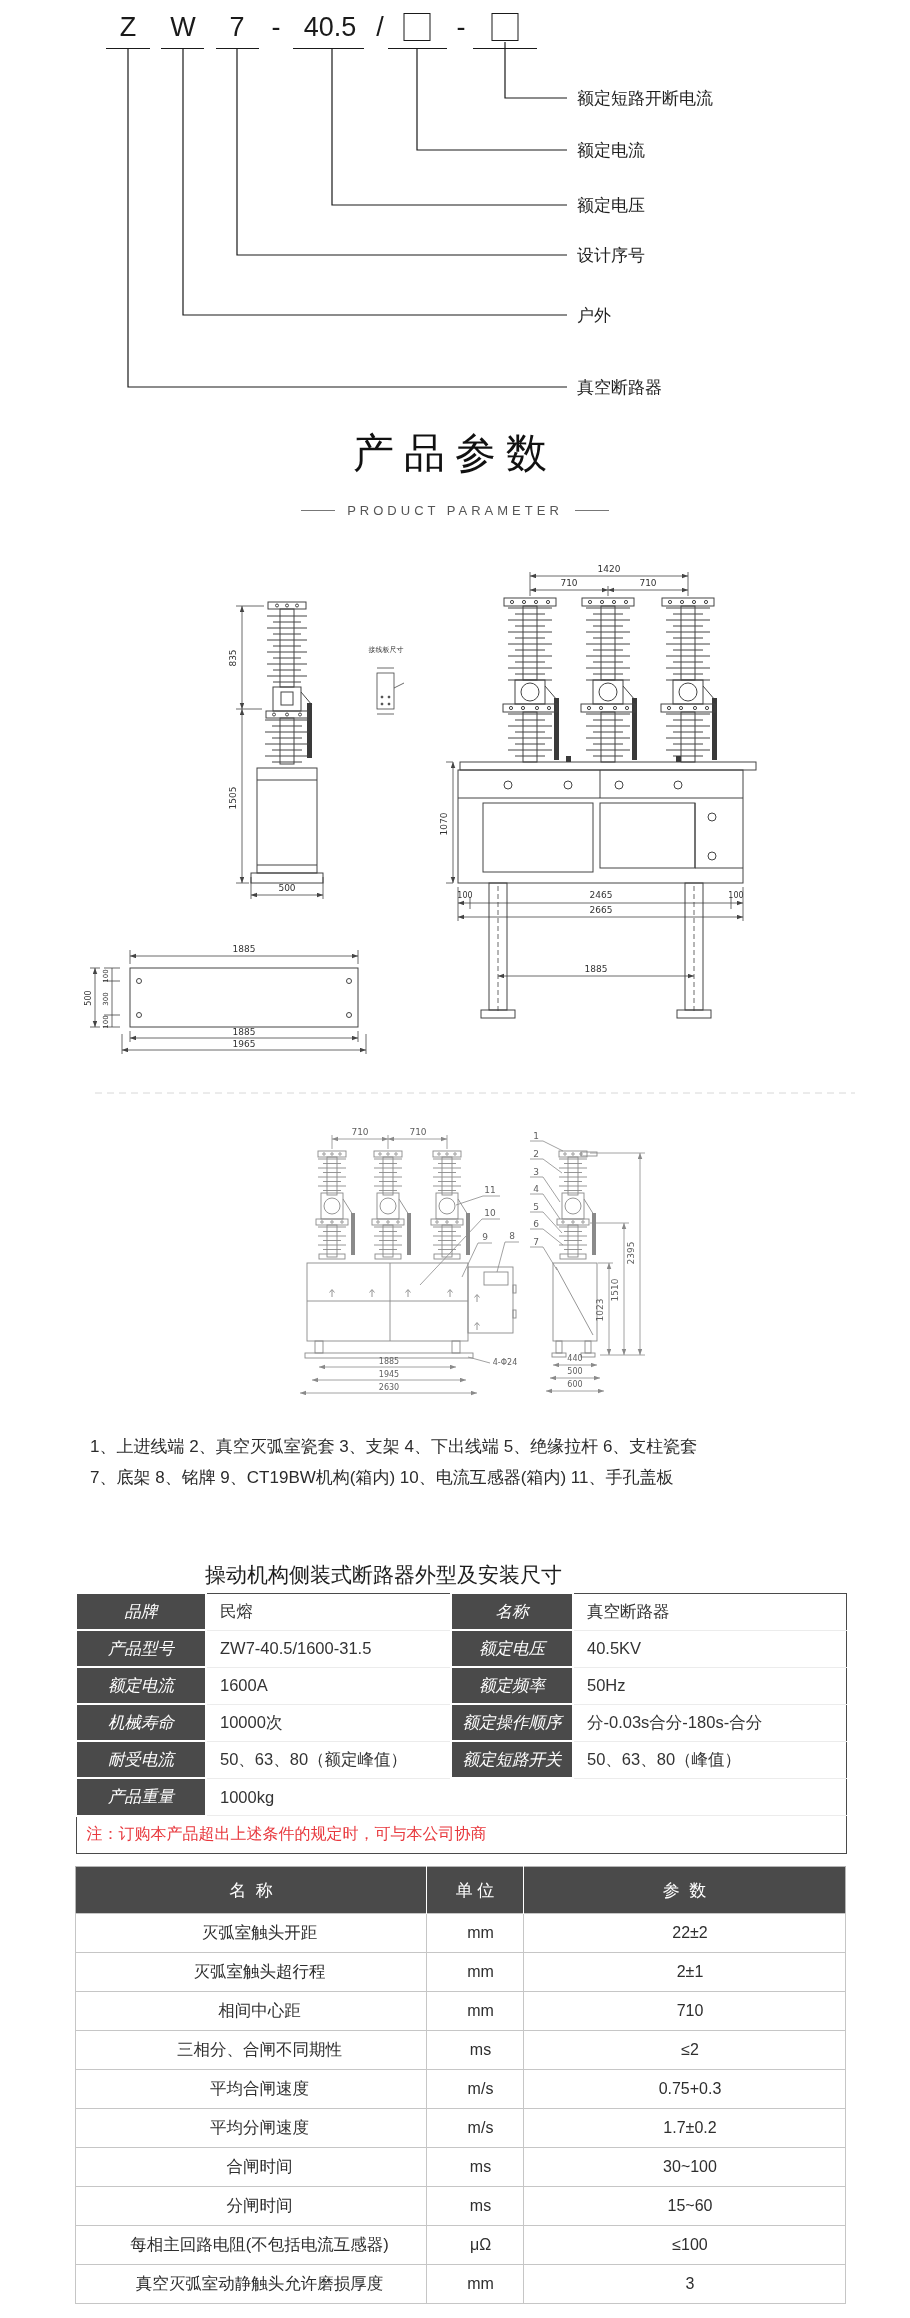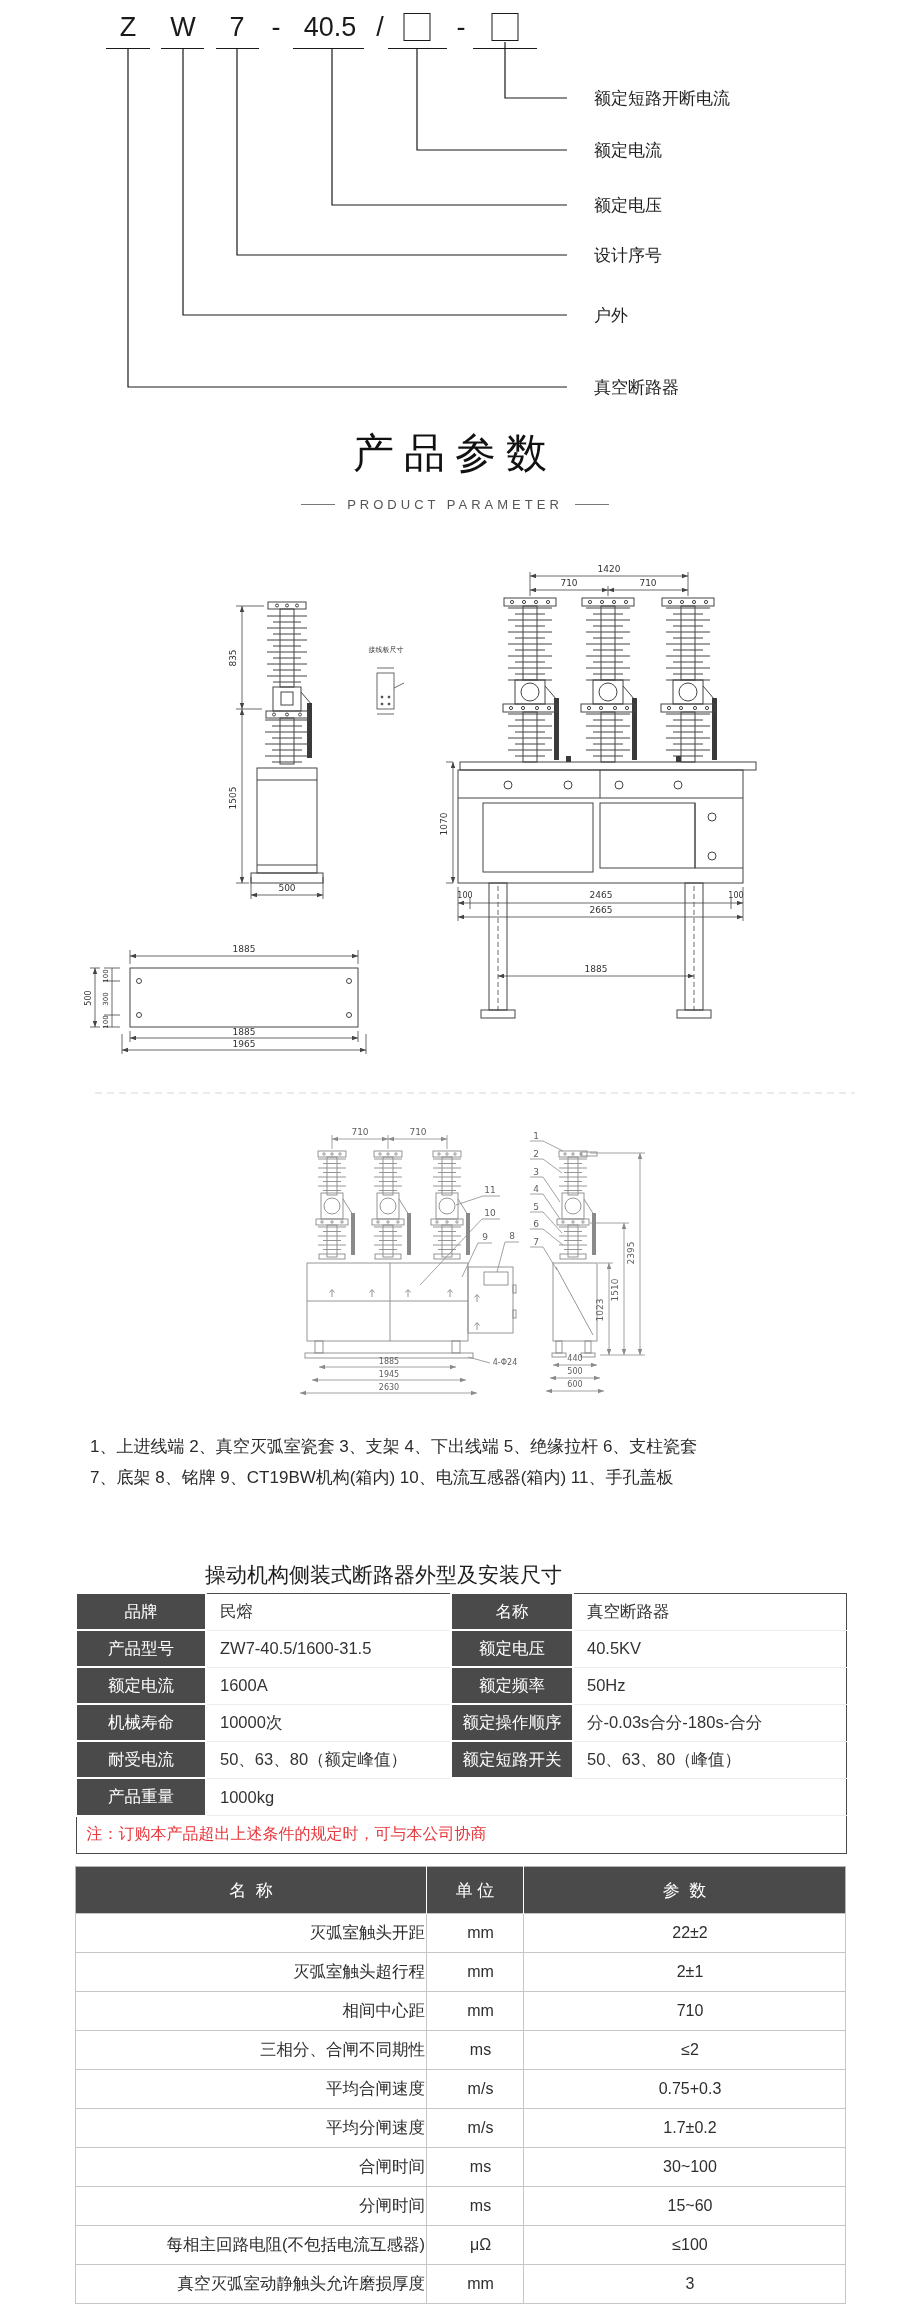--- a/index.html
+++ b/index.html
@@ -4,50 +4,50 @@
 <style>
   html,body{margin:0;padding:0;}
   body{width:910px;height:2318px;position:relative;background:#fff;overflow:hidden;
        font-family:"Liberation Sans","DejaVu Sans",sans-serif;color:#222;}
   .abs{position:absolute;}
   
   #model{position:absolute;top:0;left:0;width:910px;height:400px;}
   #model svg{position:absolute;top:0;left:0;}
   .code{position:absolute;top:12px;transform:translateX(-50%);font-size:27px;color:#1a1a1a;white-space:nowrap;}
   .sqbox{position:absolute;top:13px;width:25px;height:26px;border:1.5px solid #1a1a1a;transform:translateX(-50%);}
-  .mlabel{position:absolute;left:594px;font-size:17px;color:#1f1f1f;white-space:nowrap;}
+  .mlabel{position:absolute;left:577px;font-size:17px;color:#1f1f1f;white-space:nowrap;}
   
   #phead{position:absolute;top:426px;left:0;width:910px;text-align:center;}
   #phead .t{font-size:41px;letter-spacing:10px;font-weight:500;color:#111;}
-  #phead .s{margin-top:16px;font-size:13px;letter-spacing:4px;color:#555;display:flex;align-items:center;justify-content:center;gap:12px;}
+  #phead .s{margin-top:22px;font-size:13px;letter-spacing:4px;color:#555;display:flex;align-items:center;justify-content:center;gap:12px;}
   #phead .dash{display:inline-block;width:34px;height:0;border-top:1.5px solid #777;}
   
   svg text{font-family:"DejaVu Sans",sans-serif;fill:#333;}
   .dt{text-anchor:middle;font-size:9px;}
   .dt8{text-anchor:middle;font-size:8px;}
   .dt7{text-anchor:middle;font-size:7px;}
   .g2 text{fill:#606060;}
   
   #parts{position:absolute;top:1431px;left:90px;width:760px;font-size:17px;line-height:31px;color:#2b2b2b;}
   
   #insthead{position:absolute;top:1561px;left:0;width:767px;text-align:center;font-size:21px;font-weight:400;color:#1d1d1d;}
   
   table{border-spacing:0;border-collapse:collapse;table-layout:fixed;}
   #spec{position:absolute;top:1592px;left:75px;width:770px;border:1px solid #4a4a4a;}
   #spec td{height:34px;font-size:16.5px;vertical-align:middle;}
-  #spec td.hd{background:#4a4a4a;color:#fff;text-align:center;border:2px solid #fff;padding:0 2px;}
+  #spec td.hd{background:#4a4a4a;color:#fff;text-align:center;border:2px solid #fff;padding:0 2px;font-style:italic;}
   #spec td.vl{color:#333;padding-left:13px;border-bottom:1px solid #ececec;background:#fff;}
   #spec td.note{color:#e8383d;padding-left:10px;font-size:16px;border-top:1px solid #4a4a4a;background:#fff;margin-left:24px;}
   
   #params{position:absolute;top:1866px;left:75px;width:770px;border:1px solid #b5b5b5;}
   #params th{background:#4a4a4a;color:#fff;height:44px;font-size:17px;font-weight:400;
              text-align:center;border-left:1px solid #fff;white-space:pre;}
   #params th:first-child{border-left:none;}
   #params td{height:36px;font-size:16.5px;color:#2e2e2e;border:1px solid #c6c6c6;vertical-align:middle;padding-left:12px;}
-  #params td.nm{text-align:right;padding-left:18px;}
+  #params td.nm{text-align:center;padding-left:18px;}
   #params td.un,#params td.pv{text-align:center;font-size:16px;}
 </style>
 </head>
 <body>
 
 <div id="model">
   <svg width="910" height="400" viewBox="0 0 910 400">
     <g stroke="#1a1a1a" stroke-width="1.2" fill="none">
       <path d="M106 48.5H150 M161 48.5H204 M216 48.5H259 M293 48.5H364 M388 48.5H447 M473 48.5H537"></path>
       <path d="M505 42V98H567"></path>

